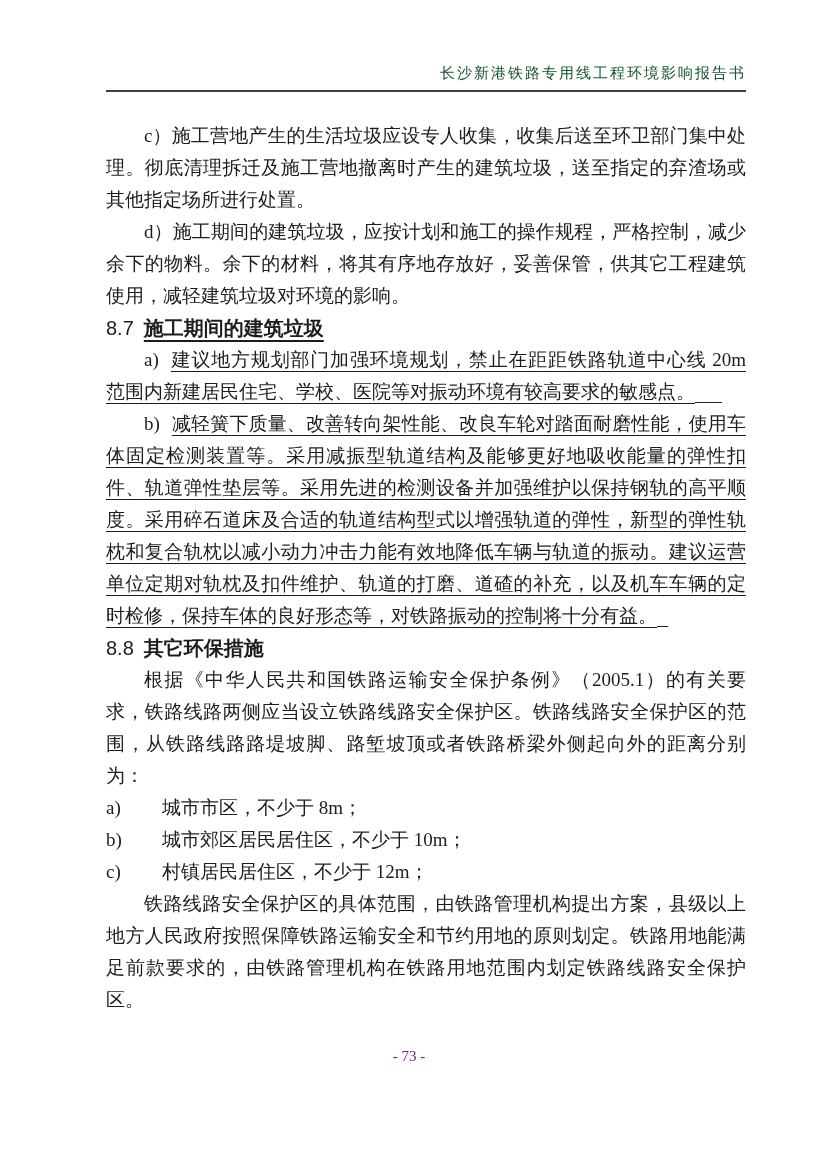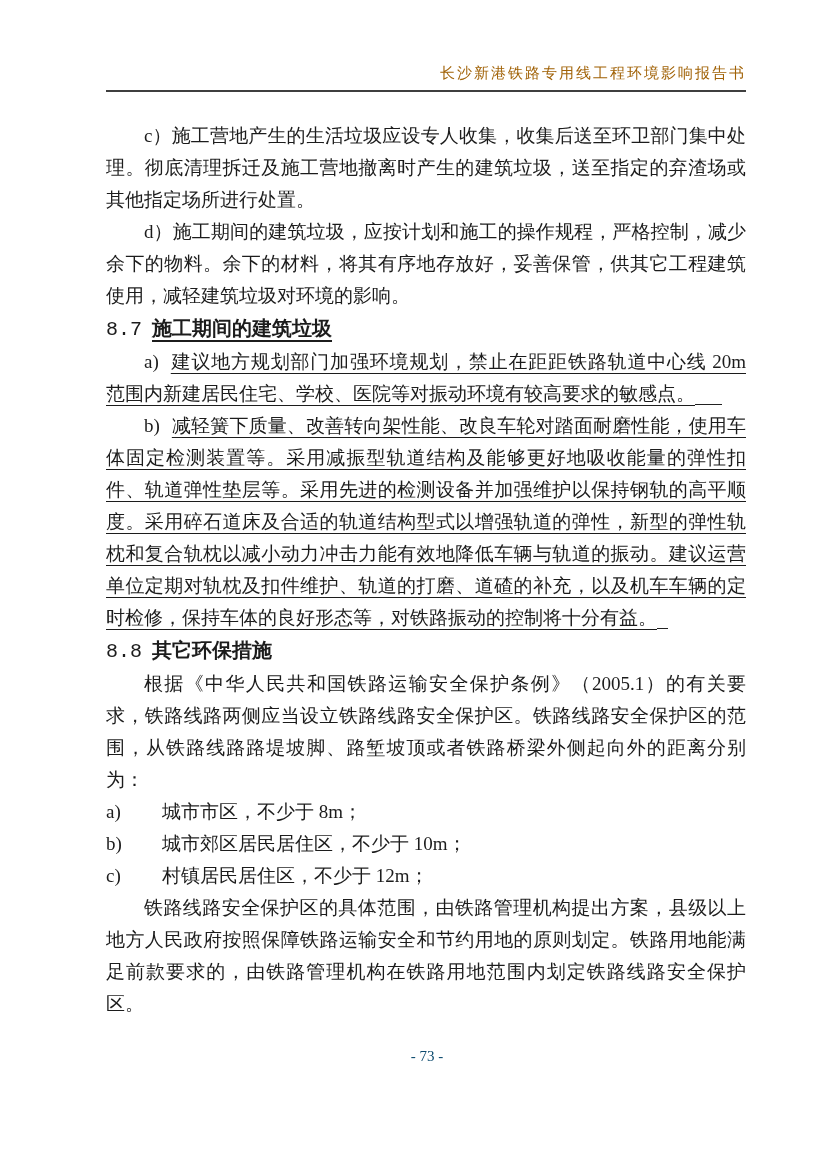--- a/index.html
+++ b/index.html
@@ -12,21 +12,21 @@
     background: #ffffff;
     font-family: "Liberation Serif", "DejaVu Serif", serif;
     color: #1c1c1c;
     overflow: hidden;
   }
   .header { padding: 64px 81px 0 106px; }
   .header-title {
     text-align: right;
     font-size: 15px;
     letter-spacing: 2px;
-    color: #a16207;
+    color: #14532d;
   }
   .header-rule {
     margin-top: 7px;
     height: 2px;
     background: #3f3f3f;
   }
   .content {
     margin: 28px 81px 0 106px;
     width: 640px;
     font-size: 19px;
@@ -37,46 +37,46 @@
   .u { text-decoration: underline; text-underline-offset: 5px; }
   .item-label { margin-right: 12px; text-decoration: none; }
   h2.heading {
     margin: 0;
     font-size: 20px;
     line-height: 32px;
     font-weight: bold;
     text-align: left;
   }
   .h-num {
-    font-family: Liberation Mono, monospace;
+    font-family: Liberation Sans, sans-serif;
     font-weight: normal;
     margin-right: 10px;
   }
   .h-title {
     font-family: "Liberation Sans", "DejaVu Sans", sans-serif;
   }
   .h-title.u { text-underline-offset: 5px; }
   .zone-item { line-height: 32px; text-align: left; }
   .zone-label { display: inline-block; width: 56px; }
   .u-tail { display: inline-block; width: 1.4em; position: relative; }
   .u-tail::after {
     content: "";
     position: absolute;
     left: 0; right: 0; bottom: -5px;
     border-bottom: 1.5px solid #222;
   }
   .u-tail.short { width: 0.6em; }
   .footer {
     position: absolute;
-    left: 107px;
+    left: 89px;
     top: 1048px;
     width: 640px;
     text-align: center;
     font-size: 15px;
-    color: #0c4a6e;
+    color: #701a75;
   }
 </style>
 </head>
 <body>
 
 <div class="page">
 
   <div class="header">
     <div class="header-title">长沙新港铁路专用线工程环境影响报告书</div>
     <div class="header-rule"></div>

